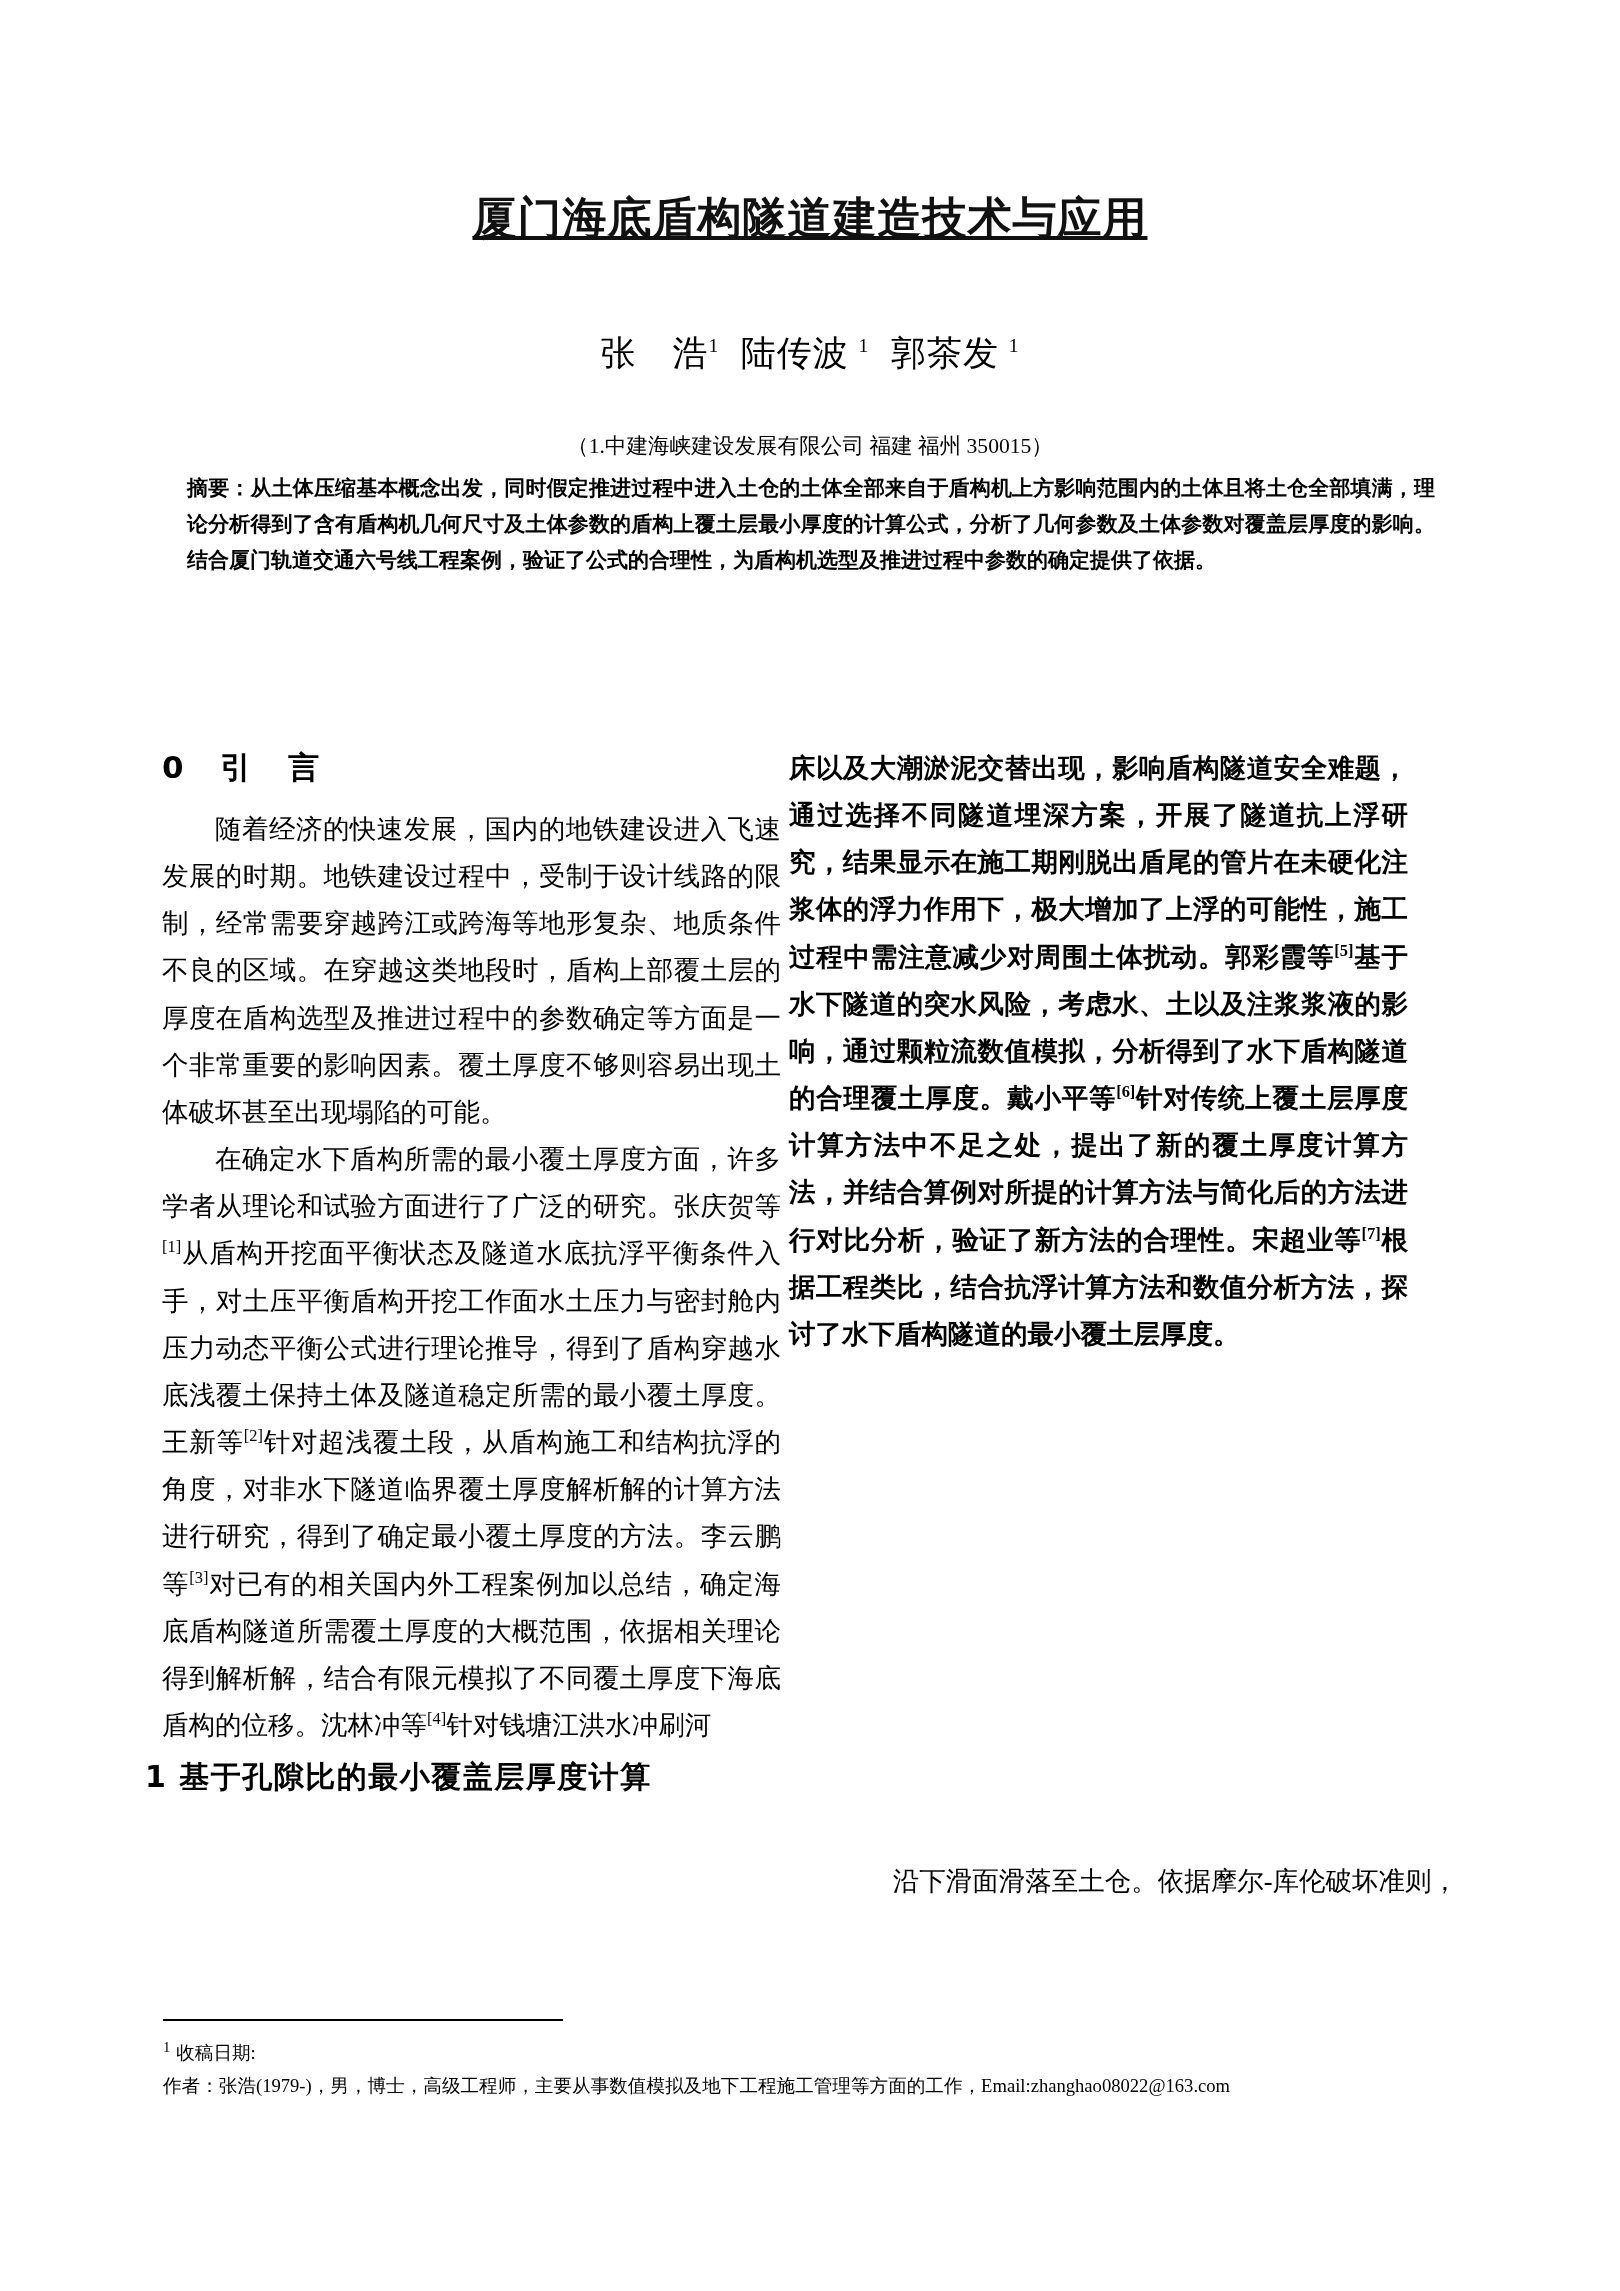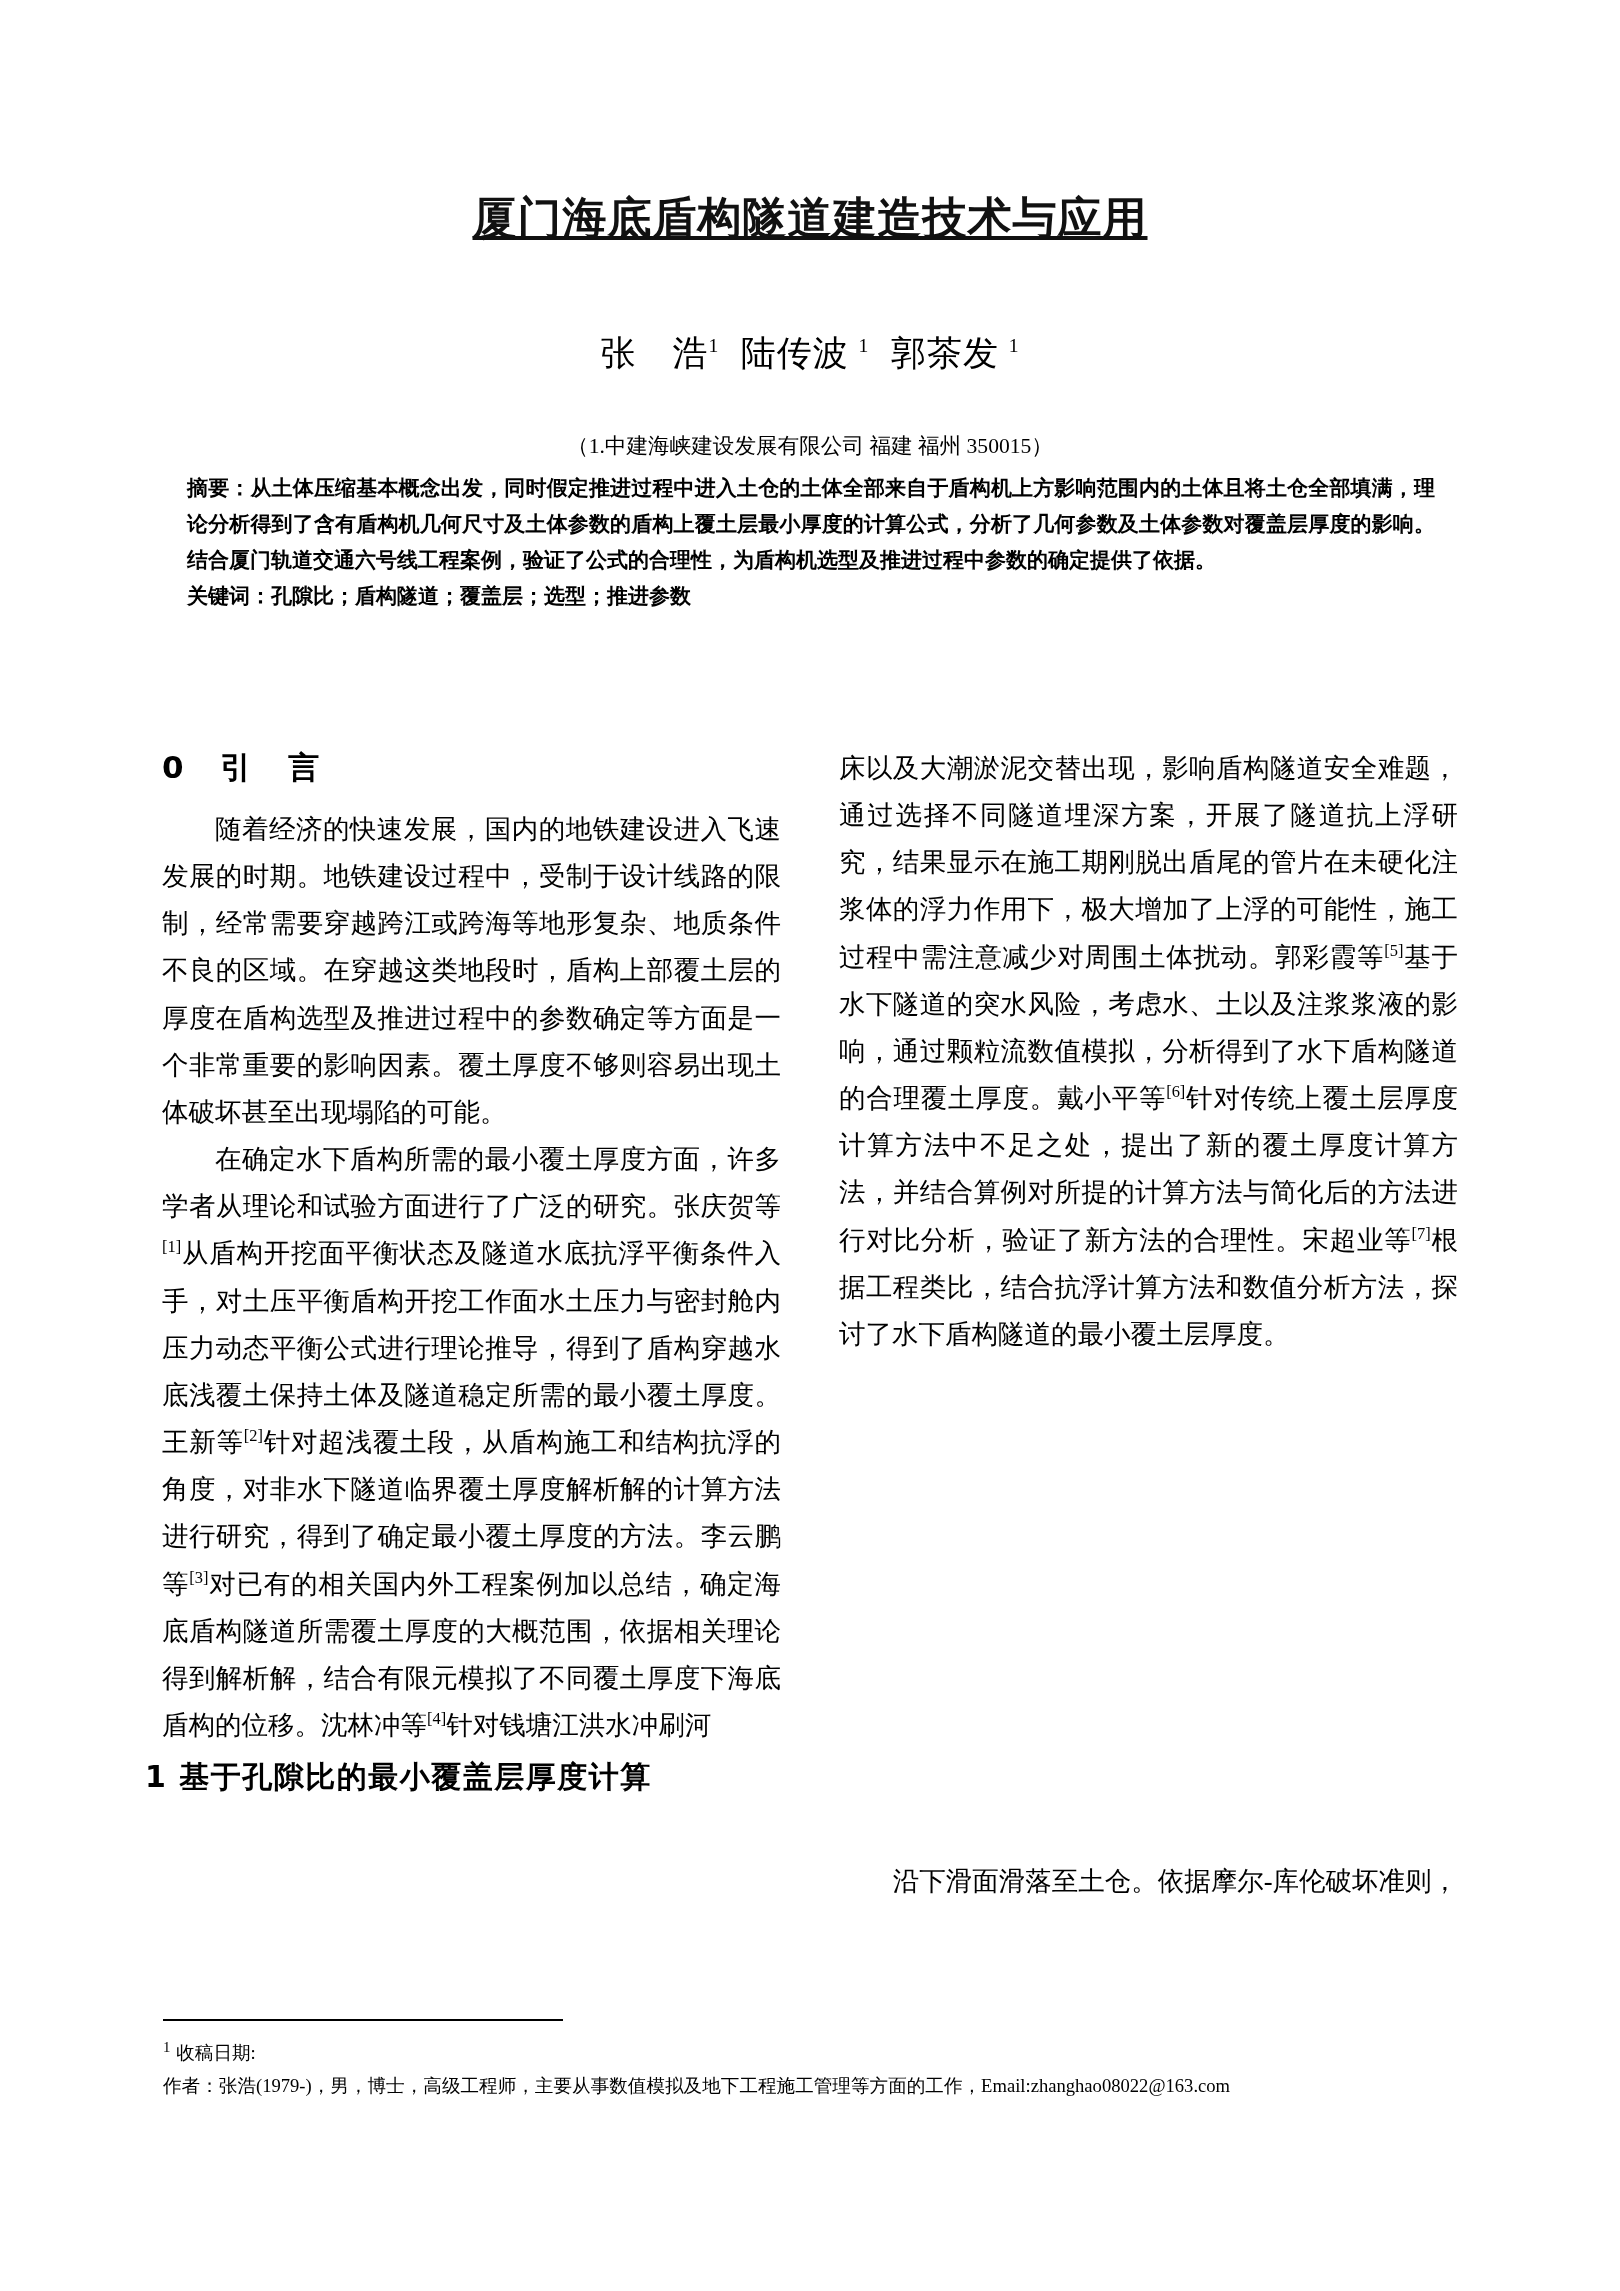--- a/index.html
+++ b/index.html
@@ -88,21 +88,21 @@
   
   .col {
     position: absolute;
     width: 619px;
     font-size: 26.5px;
     line-height: 1.78;
     text-align: justify;
     text-justify: inter-ideograph;
   }
   .col-left  { left: 162px; top: 745px; }
-  .col-right { left: 839px; top: 745px; }
+  .col-right { left: 789px; top: 745px; font-weight: bold; }
 
   .col p {
     margin: 0;
     text-indent: 2em;
   }
   .col p.noindent { text-indent: 0; }
   .sec-head-0 {
     position: absolute;
     left: 162px;
     top: 747px;
@@ -190,21 +190,20 @@
   </div>
 
   <div class="authors">
     <span>张　浩</span><span class="sup">1</span><span class="author-gap"></span><span>陆传波</span><span class="author-gap-small"></span><span class="sup">1</span><span class="author-gap"></span><span>郭茶发</span><span class="author-gap-small"></span><span class="sup">1</span>
   </div>
 
   <div class="affiliation">（1.中建海峡建设发展有限公司 福建 福州 350015）</div>
 
   <div class="abstract-block">
     <p>摘要：从土体压缩基本概念出发，同时假定推进过程中进入土仓的土体全部来自于盾构机上方影响范围内的土体且将土仓全部填满，理论分析得到了含有盾构机几何尺寸及土体参数的盾构上覆土层最小厚度的计算公式，分析了几何参数及土体参数对覆盖层厚度的影响。结合厦门轨道交通六号线工程案例，验证了公式的合理性，为盾构机选型及推进过程中参数的确定提供了依据。</p>
-    <p class="keywords">关键词：孔隙比；盾构隧道；覆盖层；选型；推进参数</p>
   </div>
 
   <div class="sec-head-0">0　引　言</div>
 
   <div class="col col-left body-after-0">
     <p>随着经济的快速发展，国内的地铁建设进入飞速发展的时期。地铁建设过程中，受制于设计线路的限制，经常需要穿越跨江或跨海等地形复杂、地质条件不良的区域。在穿越这类地段时，盾构上部覆土层的厚度在盾构选型及推进过程中的参数确定等方面是一个非常重要的影响因素。覆土厚度不够则容易出现土体破坏甚至出现塌陷的可能。</p>
     <p><span>在确定水下盾构所需的最小覆土厚度方面，许多学者从理论和试验方面进行了广泛的研究。张庆贺等</span><sup class="refmark">[1]</sup><span>从盾构开挖面平衡状态及隧道水底抗浮平衡条件入手，对土压平衡盾构开挖工作面水土压力与密封舱内压力动态平衡公式进行理论推导，得到了盾构穿越水底浅覆土保持土体及隧道稳定所需的最小覆土厚度。王新等</span><sup class="refmark">[2]</sup><span>针对超浅覆土段，从盾构施工和结构抗浮的角度，对非水下隧道临界覆土厚度解析解的计算方法进行研究，得到了确定最小覆土厚度的方法。李云鹏等</span><sup class="refmark">[3]</sup><span>对已有的相关国内外工程案例加以总结，确定海底盾构隧道所需覆土厚度的大概范围，依据相关理论得到解析解，结合有限元模拟了不同覆土厚度下海底盾构的位移。沈林冲等</span><sup class="refmark">[4]</sup><span>针对钱塘江洪水冲刷河</span></p>
   </div>
 
   <div class="col col-right">

